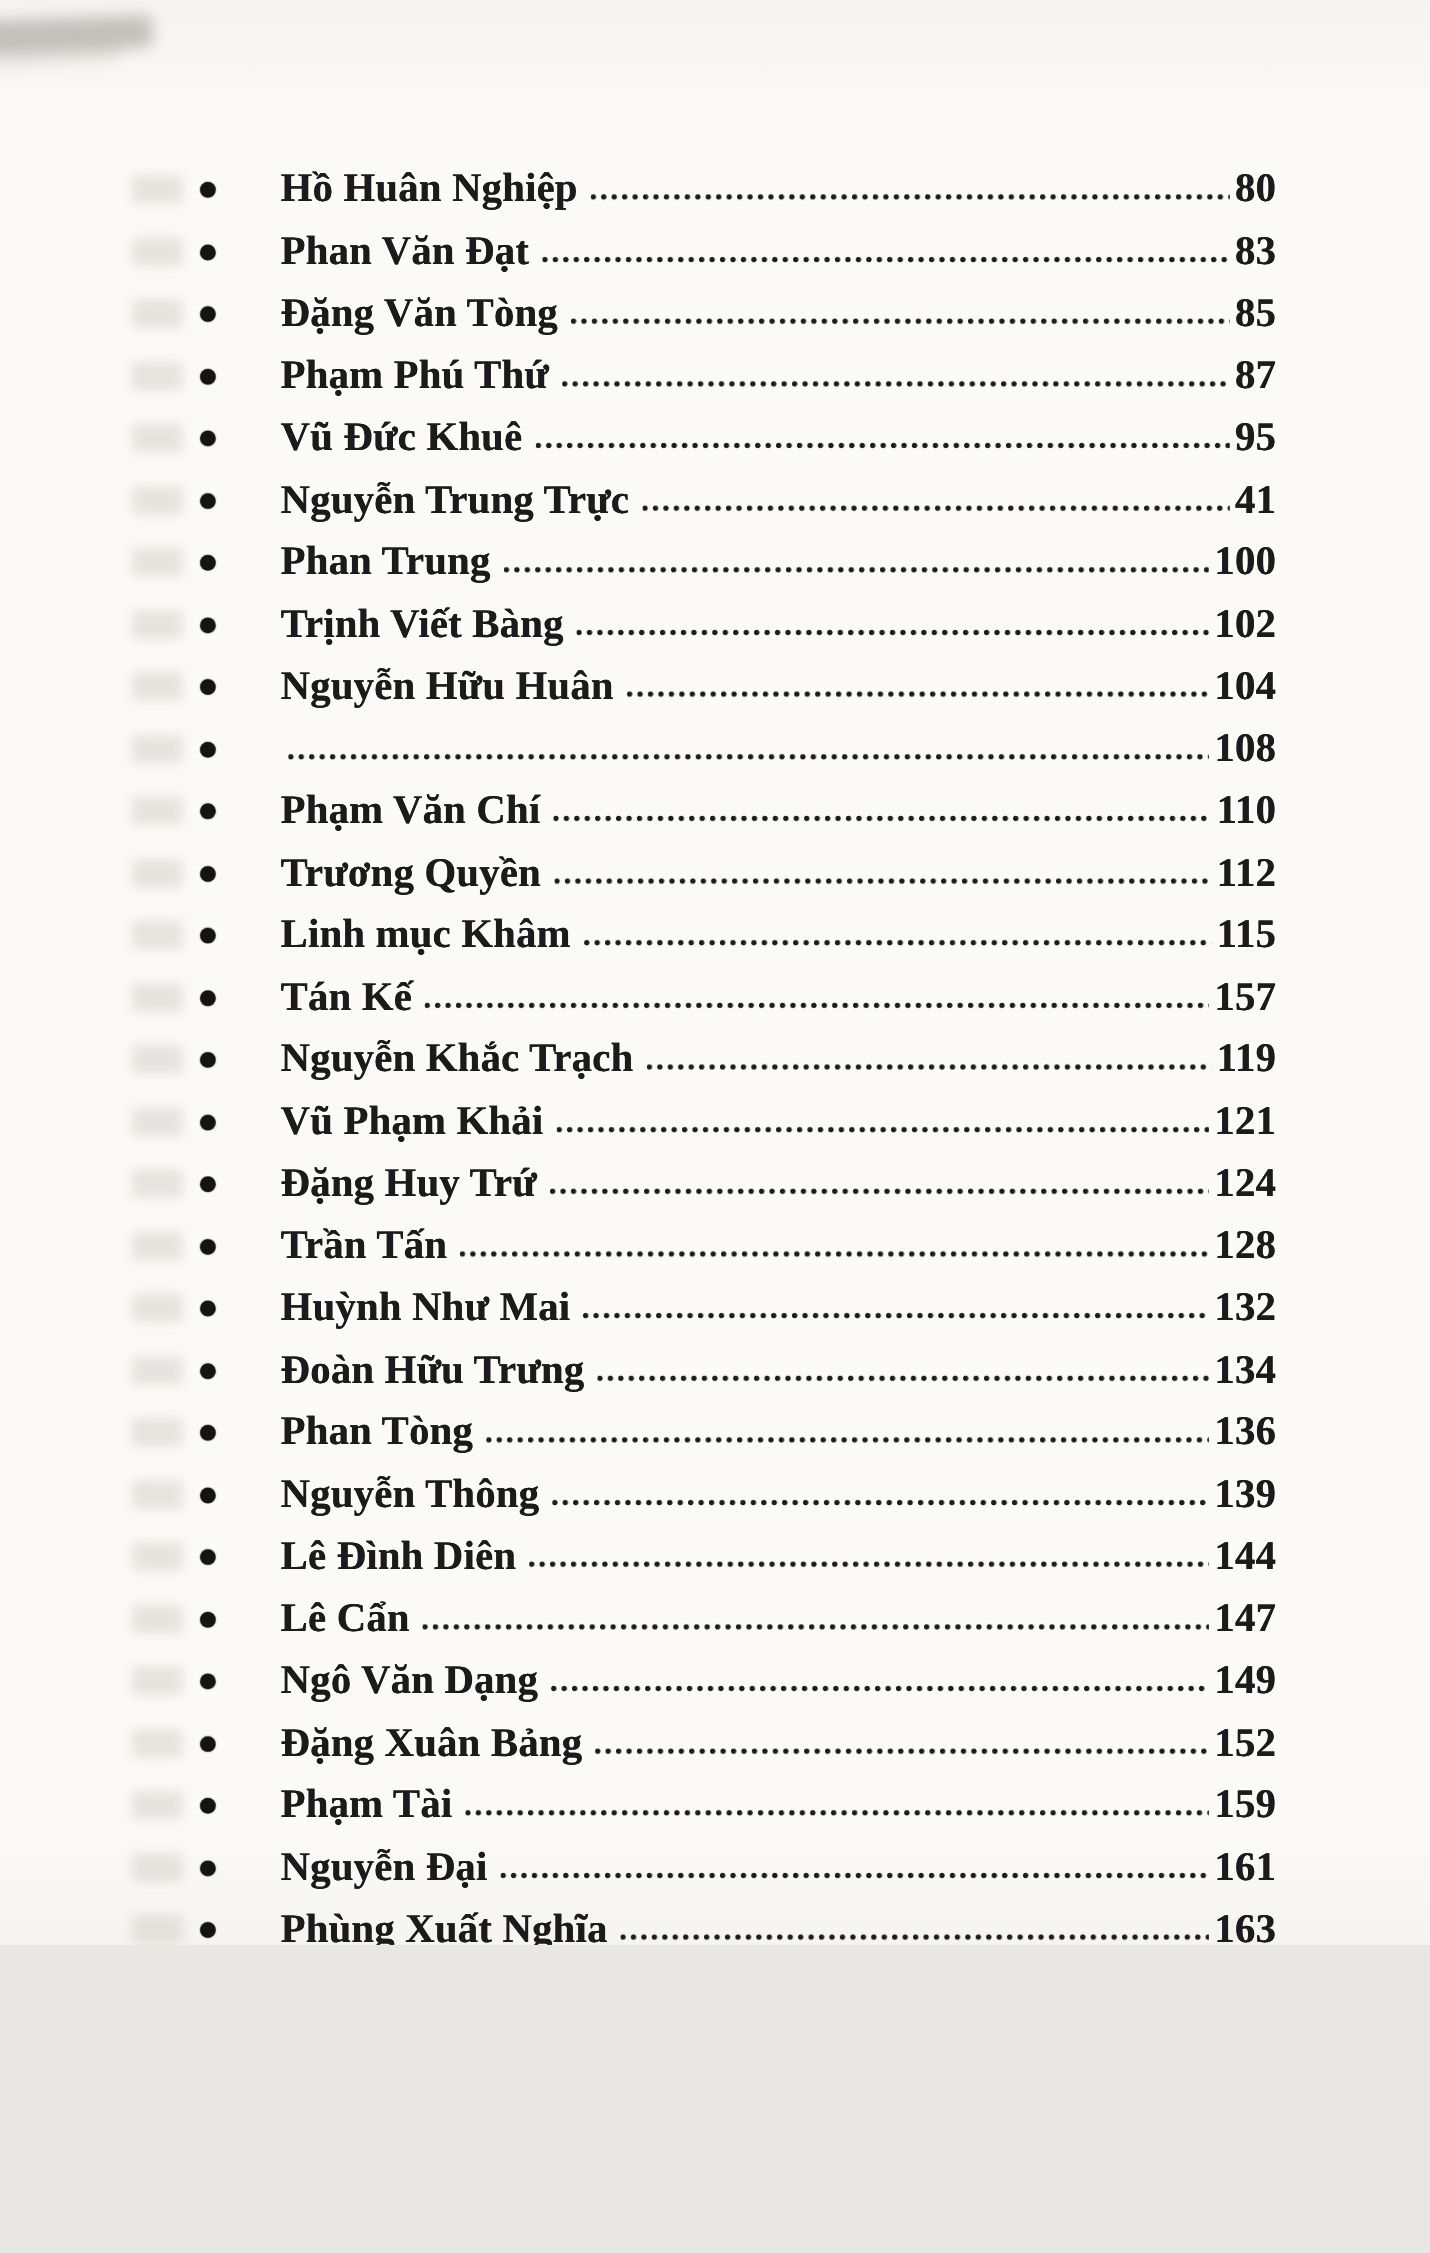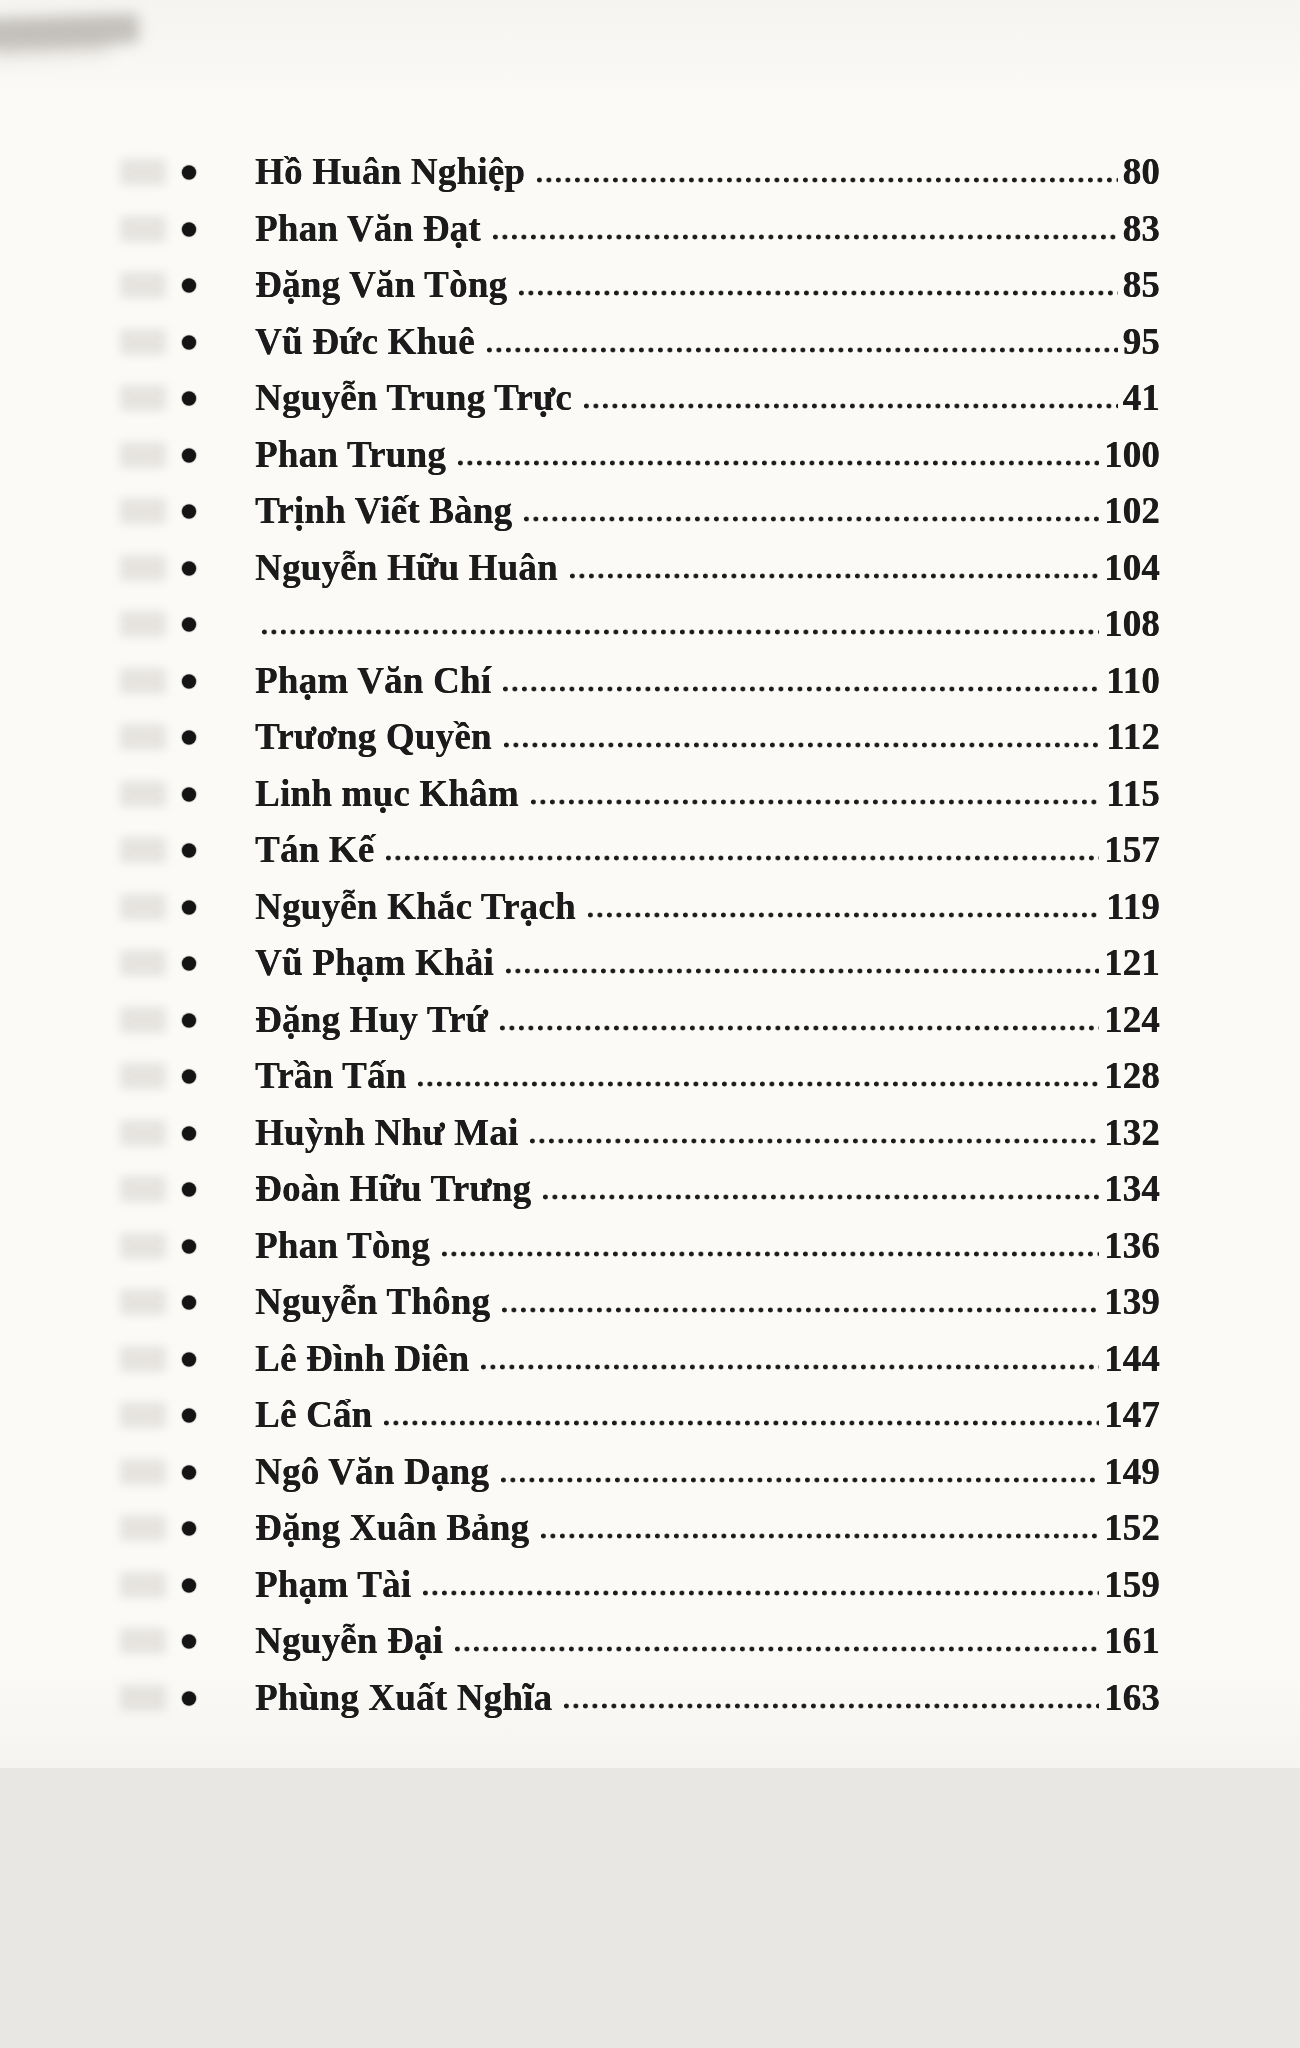--- a/index.html
+++ b/index.html
@@ -130,20 +130,26 @@
     <span class="pagenum">83</span>
   </div>
       <div class="row">
     <span class="bullet"></span>
     <span class="name">Đặng Văn Tòng</span>
     <span class="leader"></span>
     <span class="pagenum">85</span>
   </div>
       <div class="row">
     <span class="bullet"></span>
+    <span class="name">Phạm Phú Thứ</span>
+    <span class="leader"></span>
+    <span class="pagenum">87</span>
+  </div>
+      <div class="row">
+    <span class="bullet"></span>
     <span class="name">Vũ Đức Khuê</span>
     <span class="leader"></span>
     <span class="pagenum">95</span>
   </div>
       <div class="row">
     <span class="bullet"></span>
     <span class="name">Nguyễn Trung Trực</span>
     <span class="leader"></span>
     <span class="pagenum">41</span>
   </div>

